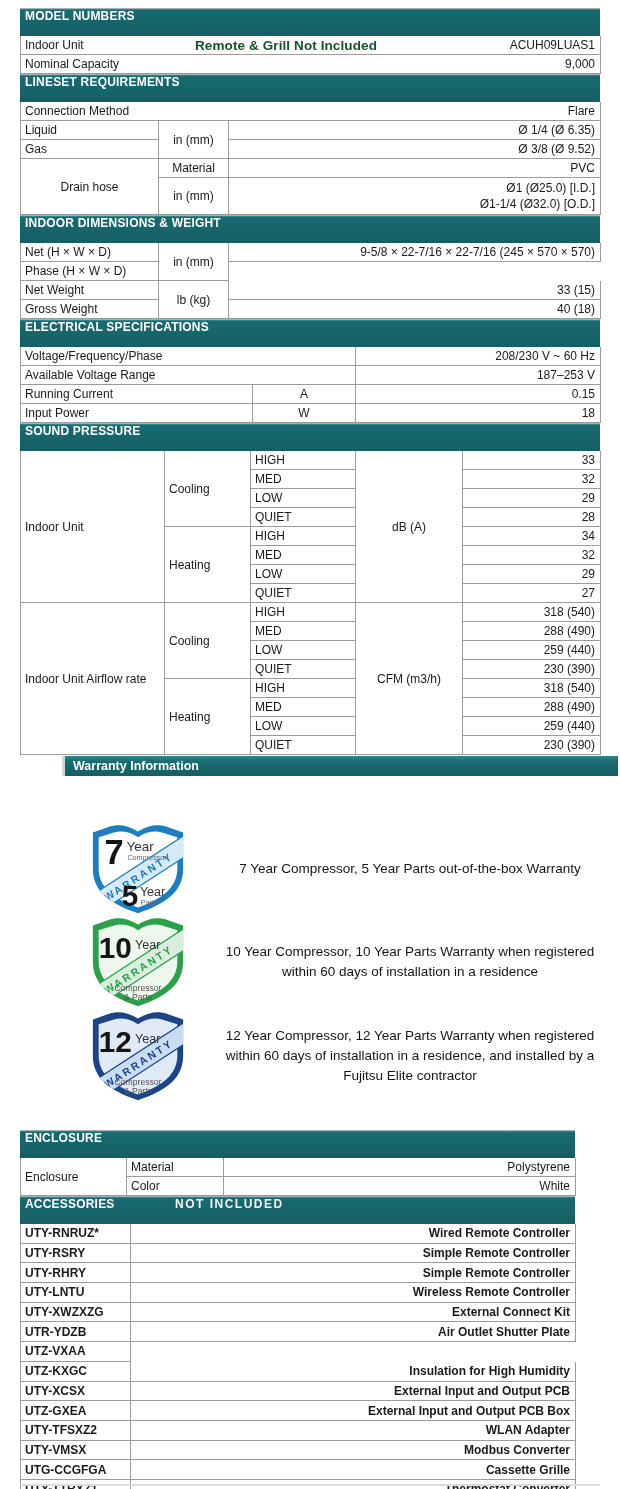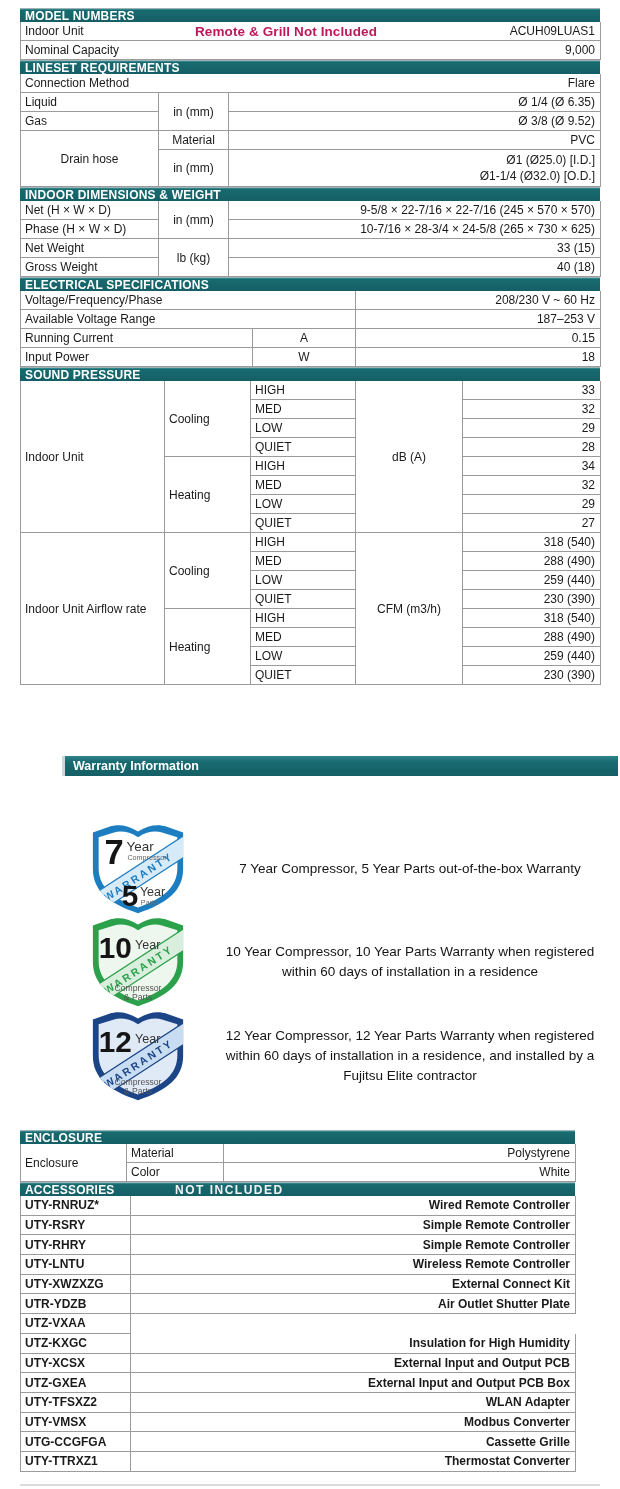--- a/index.html
+++ b/index.html
@@ -2,21 +2,21 @@
 <html><head>
 <meta charset="utf-8">
 <style>
   html,body{margin:0;padding:0;background:#fff;}
   body{width:620px;height:1489px;position:relative;font-family:"Liberation Sans",sans-serif;color:#1a1a1a;}
   .page{position:absolute;inset:0;background:#fff;overflow:hidden;}
 
   
   .tblwrap{position:absolute;}
   .hdr{
-    box-sizing:border-box;height:14px;line-height:17px;padding-left:5px;
+    box-sizing:border-box;height:28px;line-height:17px;padding-left:5px;
     background:linear-gradient(180deg,#9fb3b4 0,#9fb3b4 1px,#2f858a 1px,#2f858a 2px,#186b70 2px,#145f65 100%);
     color:#fff;font-weight:bold;font-size:12px;letter-spacing:.2px;position:relative;
   }
   .grid{display:grid;border-left:1px solid #9b9b9b;background:#fff;}
   .c{
     box-sizing:border-box;display:flex;align-items:center;background:#fff;
     border-right:1px solid #9b9b9b;border-bottom:1px solid #9b9b9b;
     font-size:12px;overflow:hidden;white-space:nowrap;
   }
   .lab{justify-content:flex-start;padding-left:4px;}
@@ -28,21 +28,21 @@
   .g-model{grid-template-columns:580px;grid-template-rows:19px 19px;}
   .g-lineset{grid-template-columns:138px 70px 372px;grid-template-rows:19px 19px 19px 19px 37px;}
   .g-dims{grid-template-columns:138px 70px 372px;grid-template-rows:repeat(4,19px);}
   .g-elec{grid-template-columns:232px 103px 245px;grid-template-rows:repeat(4,19px);}
   .g-sound{grid-template-columns:144px 86px 105px 107px 138px;grid-template-rows:repeat(8,19px);}
   .g-enc{grid-template-columns:106px 97px 352px;grid-template-rows:19px 19px;}
   .g-acc{grid-template-columns:110px 445px;grid-auto-rows:19.7px;}
 
   .note-blue{
     position:absolute;left:120px;width:290px;text-align:center;
-    color:#be185d;font-weight:bold;font-size:13.5px;letter-spacing:.1px;
+    color:#14532d;font-weight:bold;font-size:13.5px;letter-spacing:.1px;
   }
 
   
   .warr-bar{
     position:absolute;left:62px;top:756px;width:556px;height:20px;box-sizing:border-box;
     background:linear-gradient(180deg,#2f858a 0,#186b70 30%,#145f65 100%);
     border-left:3px solid #cfd8d8;color:#fff;font-weight:bold;font-size:12.5px;line-height:20px;padding-left:8px;
   }
   .warr-row{position:absolute;left:62px;width:556px;display:flex;align-items:center;}
   .badge{width:112px;height:96px;margin-left:20px;flex:0 0 auto;}
@@ -97,21 +97,20 @@
         <span>Ø1-1/4 (Ø32.0) [O.D.]</span>
       </div>
     </div>
 
     <div class="hdr">INDOOR DIMENSIONS &amp; WEIGHT</div>
     <div class="grid g-dims">
       <div class="c lab" style="grid-area:1/1/2/2">Net (H × W × D)</div>
       <div class="c cen" style="grid-area:1/2/3/3">in (mm)</div>
       <div class="c val" style="grid-area:1/3/2/4">9-5/8 × 22-7/16 × 22-7/16 (245 × 570 × 570)</div>
       <div class="c lab" style="grid-area:2/1/3/2">Phase (H × W × D)</div>
-      <div class="c val" style="grid-area:2/3/3/4">10-7/16 × 28-3/4 × 24-5/8 (265 × 730 × 625)</div>
       <div class="c lab" style="grid-area:3/1/4/2">Net Weight</div>
       <div class="c cen" style="grid-area:3/2/5/3">lb (kg)</div>
       <div class="c val" style="grid-area:3/3/4/4">33 (15)</div>
       <div class="c lab" style="grid-area:4/1/5/2">Gross Weight</div>
       <div class="c val" style="grid-area:4/3/5/4">40 (18)</div>
     </div>
 
     <div class="hdr">ELECTRICAL SPECIFICATIONS</div>
     <div class="grid g-elec">
       <div class="c lab" style="grid-area:1/1/2/3">Voltage/Frequency/Phase</div>

